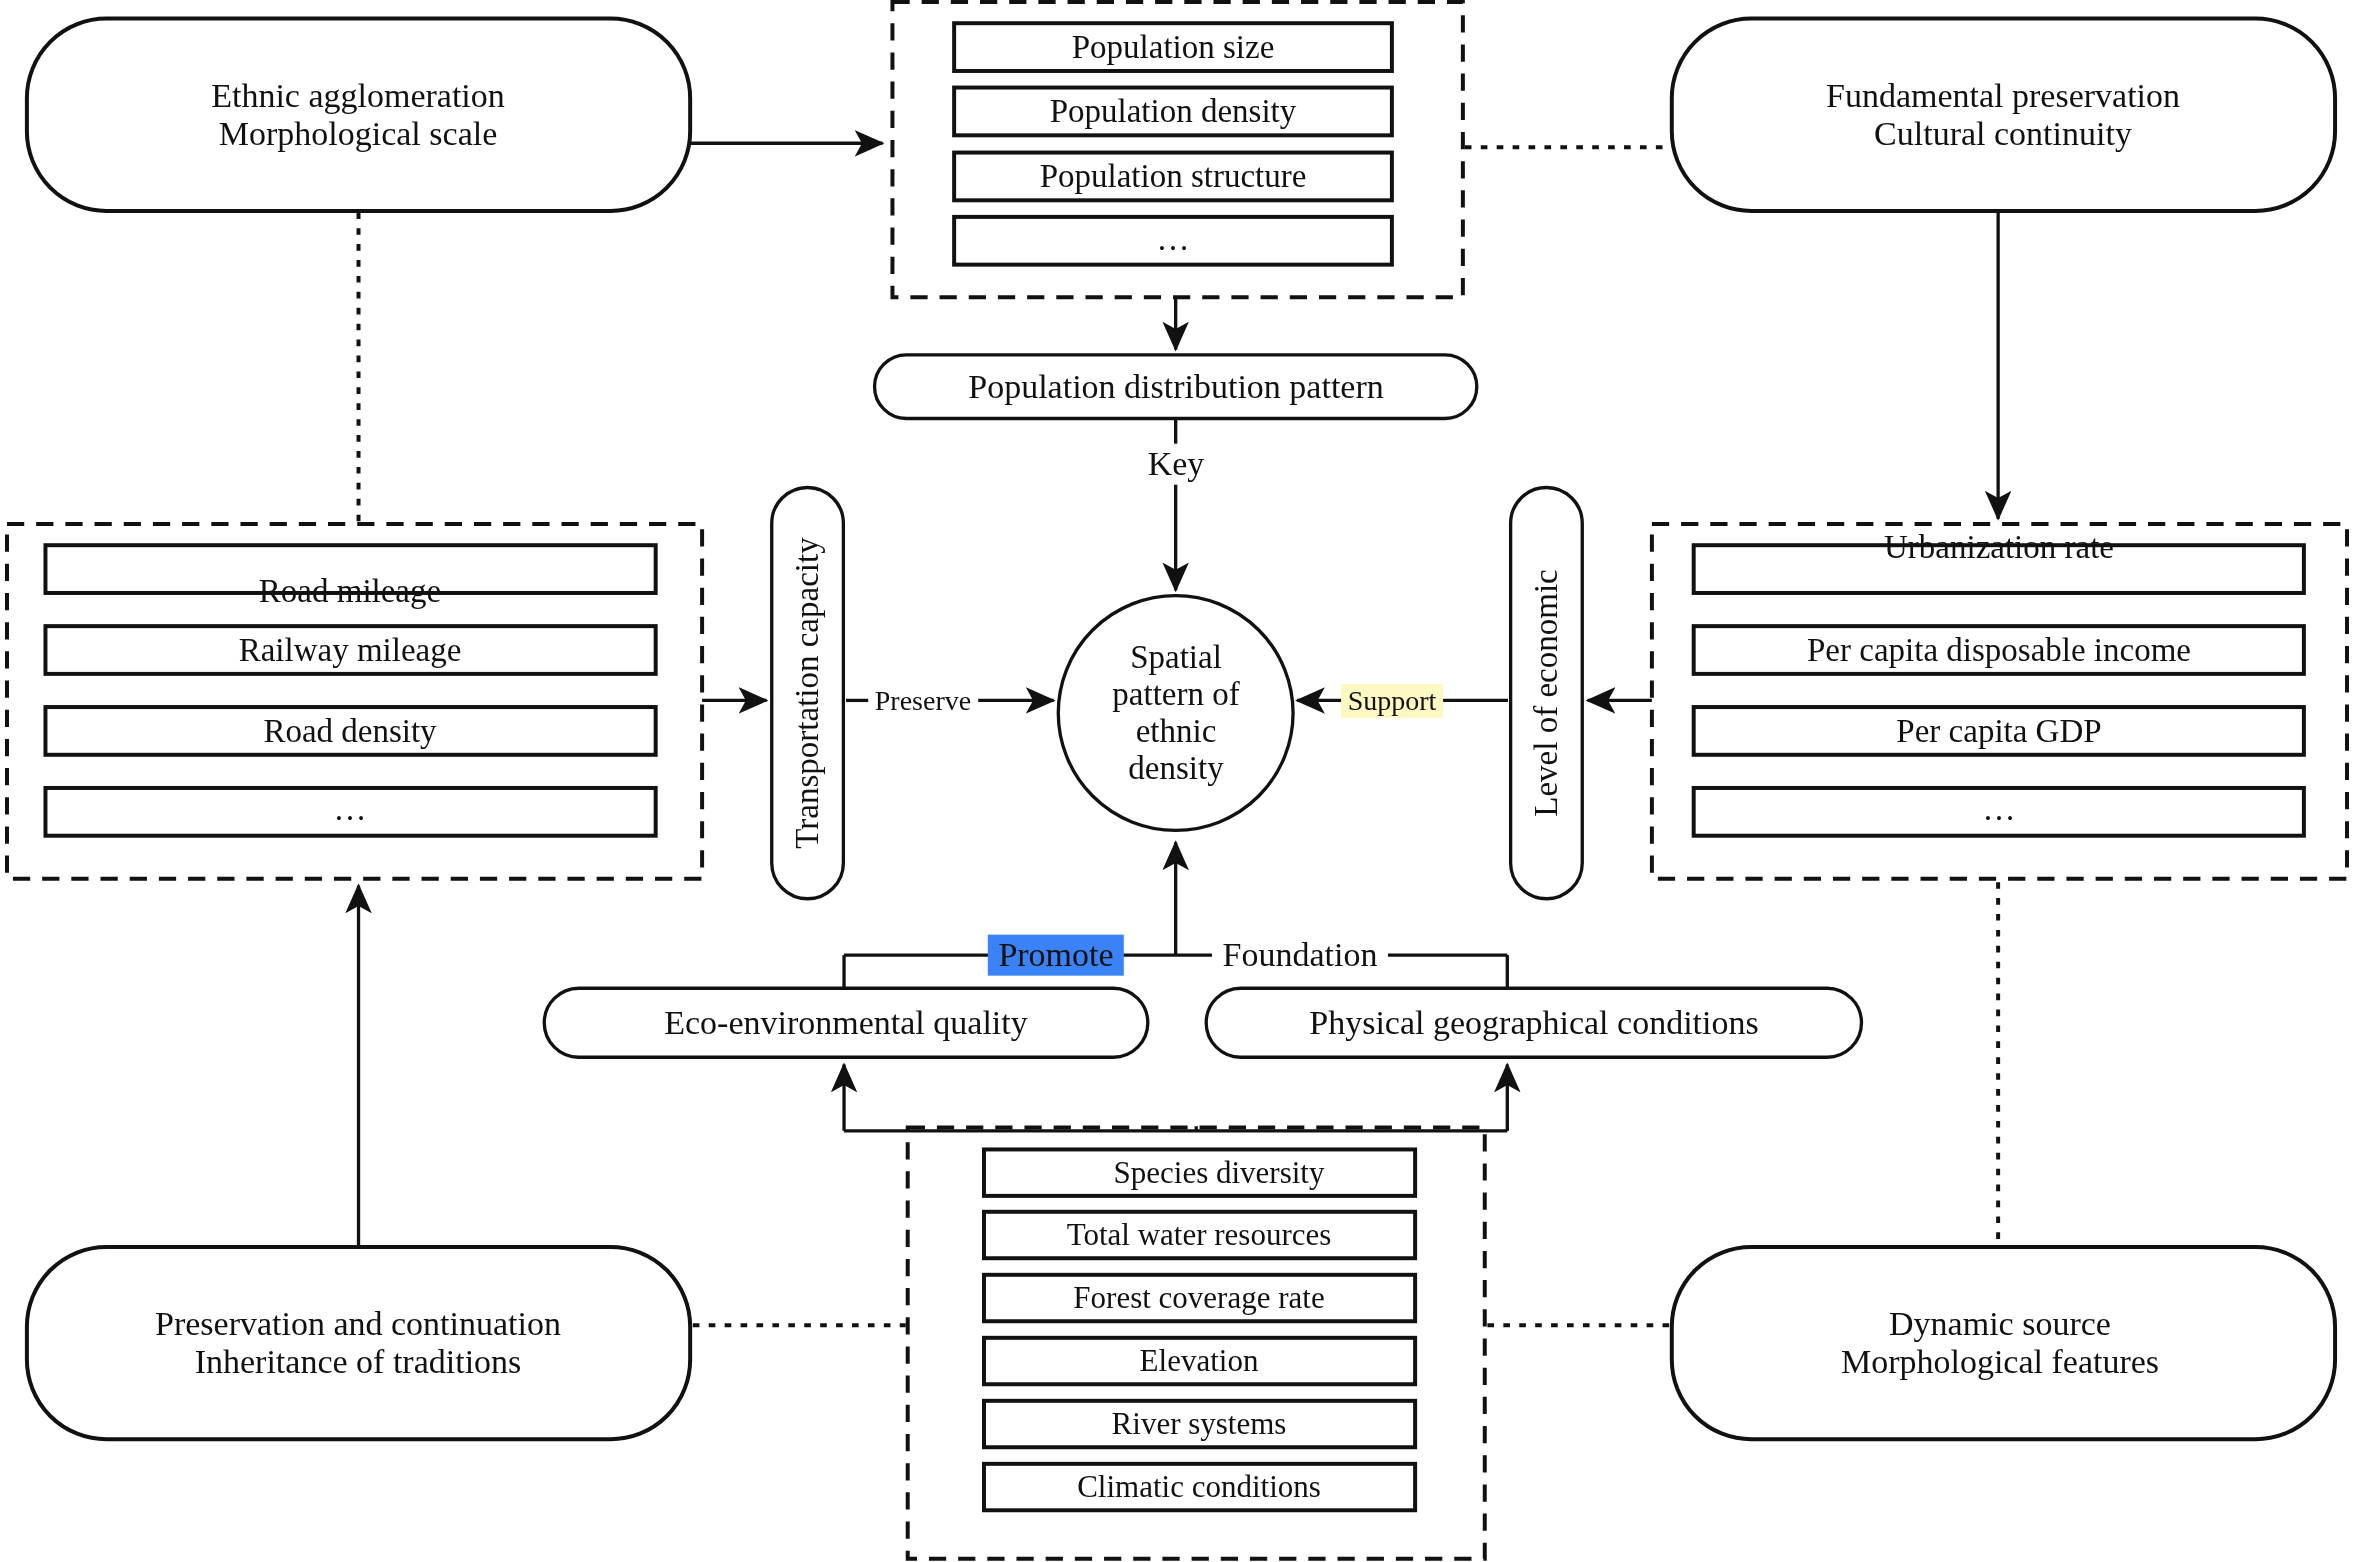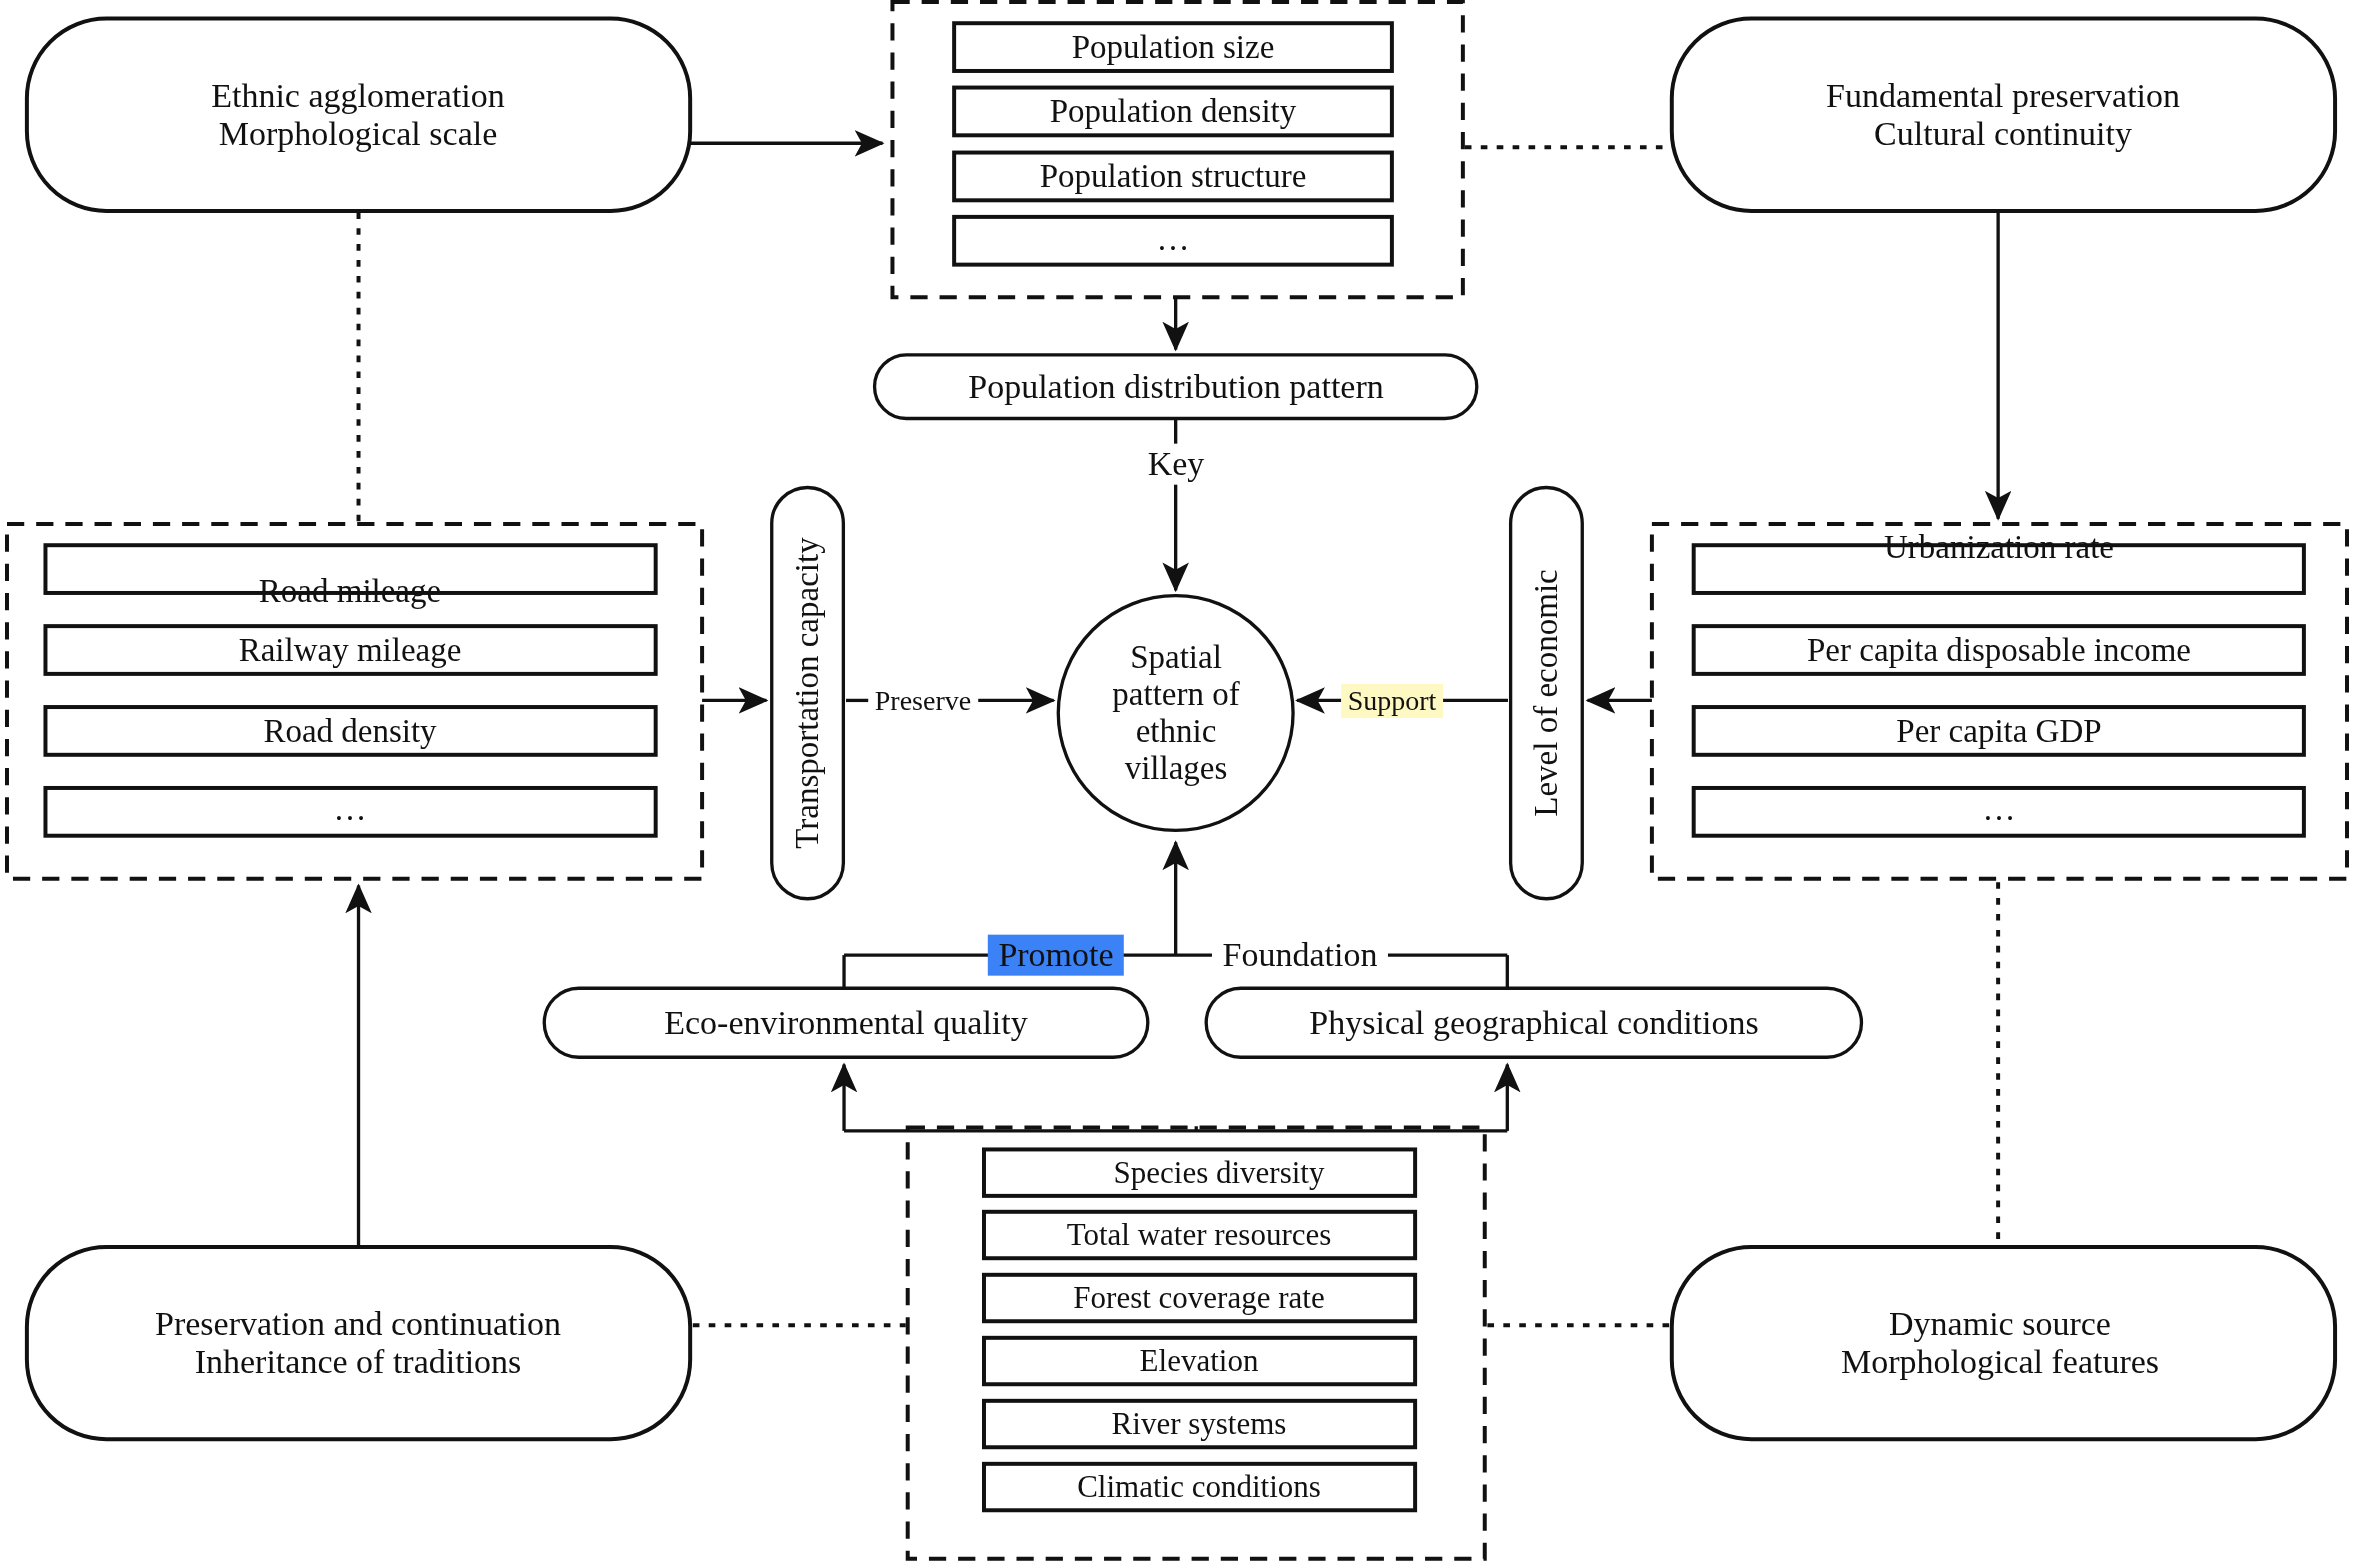--- a/index.html
+++ b/index.html
@@ -148,21 +148,21 @@
   <div class="lbl c t34" style="left:1199px;top:1235px;width:425px;">Total water resources</div>
   <div class="lbl c t34" style="left:1199px;top:1298px;width:425px;">Forest coverage rate</div>
   <div class="lbl c t34" style="left:1199px;top:1361px;width:425px;">Elevation</div>
   <div class="lbl c t34" style="left:1199px;top:1424px;width:425px;">River systems</div>
   <div class="lbl c t34" style="left:1199px;top:1487px;width:425px;">Climatic conditions</div>
 
   <div class="lbl c t38" style="left:1176px;top:387px;width:584px;">Population distribution pattern</div>
   <div class="lbl c t36" style="left:1176px;top:713px;width:199px;">Spatial
 pattern of
 ethnic
-villages</div>
+density</div>
 
   <div class="lbl vert t36" style="left:807px;top:693px;">Transportation capacity</div>
   <div class="lbl vert t36" style="left:1546px;top:693px;">Level of economic</div>
 
   <div class="lbl c t38" style="left:846px;top:1023px;width:584px;">Eco-environmental quality</div>
   <div class="lbl c t38" style="left:1534px;top:1023px;width:637px;">Physical geographical conditions</div>
 
   <div class="lbl c t38" style="left:1176px;top:464px;background:#fff;padding:1.3px 9.3px;">Key</div>
   <div class="lbl c t30" style="left:923px;top:701px;background:#fff;padding:1.3px 6.6px;text-align:right;">Preserve</div>
   <div class="lbl c t30" style="left:1392px;top:701px;background:#fef9c3;padding:1.3px 6.6px;">Support</div>

